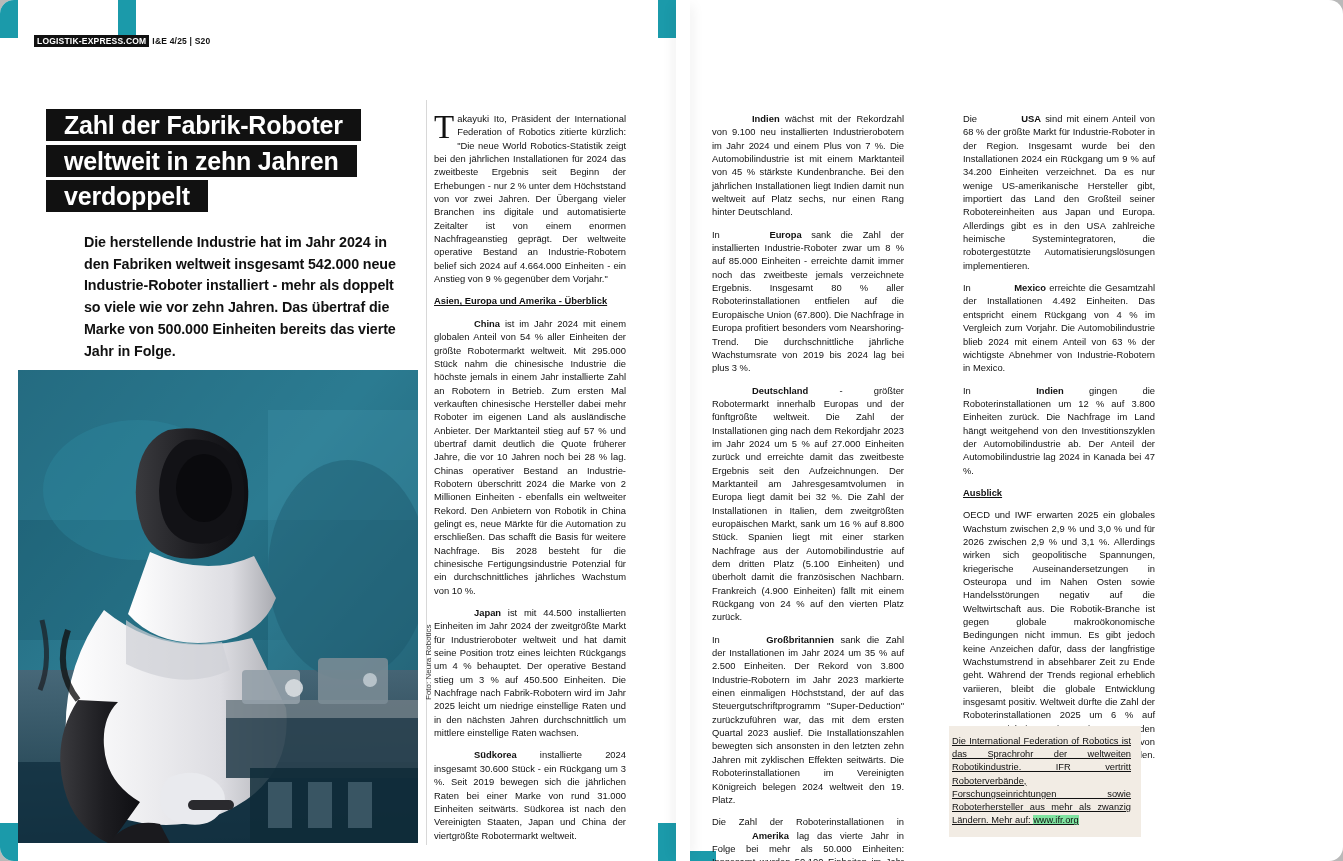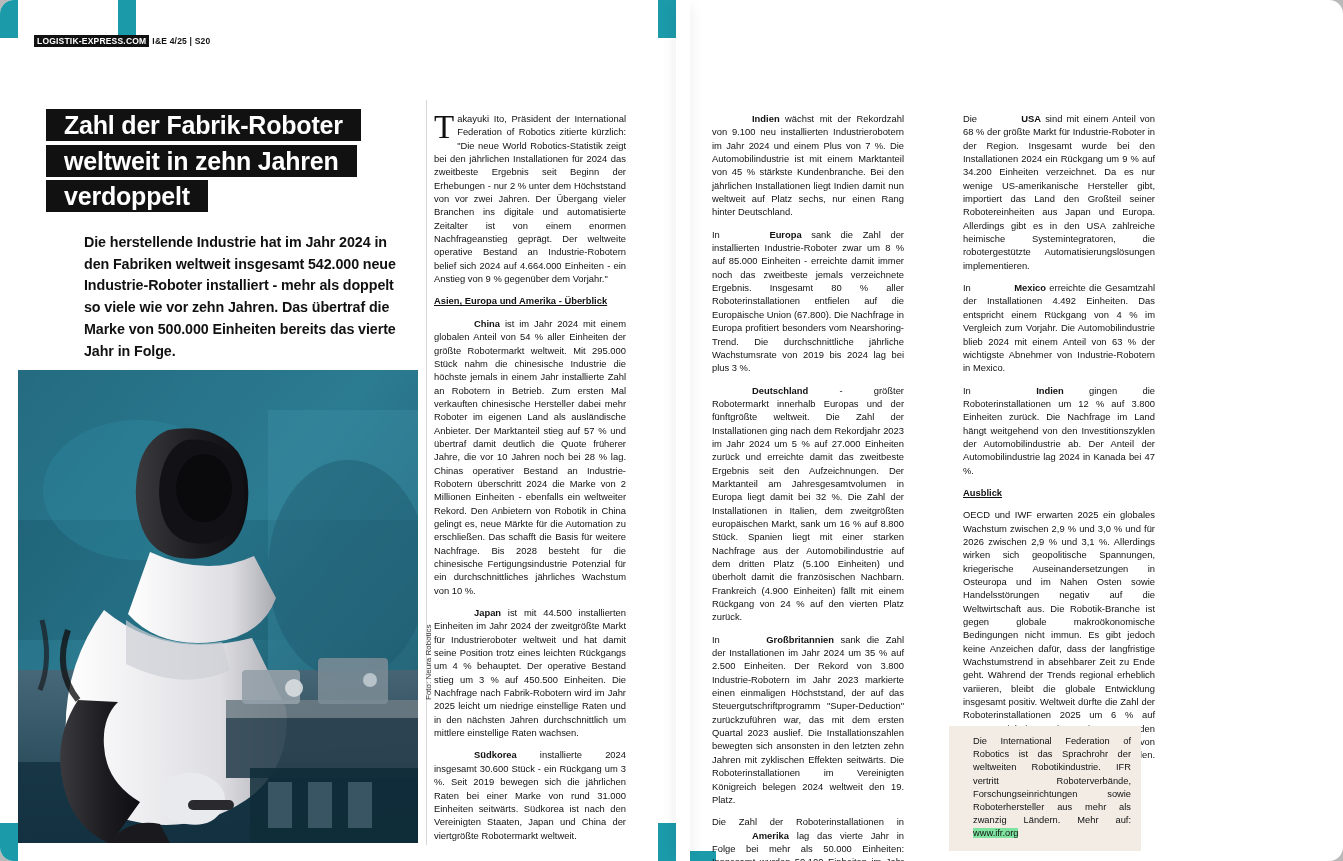--- a/index.html
+++ b/index.html
@@ -163,26 +163,27 @@
     font-size: 9.4px;
     text-decoration: underline;
   }
   
   .infobox {
     position: absolute;
     left: 949px;
     top: 726px;
     width: 192px;
     background: #f2ece4;
-    padding: 9px 10px 10px 24px;
+    padding: 9px 10px 10px 3px;
     box-sizing: border-box;
     font-size: 9.3px;
     line-height: 1.42;
     text-align: justify;
     color: #111;
+    text-decoration: underline;
   }
   .infobox a {
     color: #111;
     text-decoration: none;
     background: #7fe3a0;
   }
   .rule-left {
     position: absolute;
     left: 426px; top: 100px;
     width: 1px; height: 745px;

